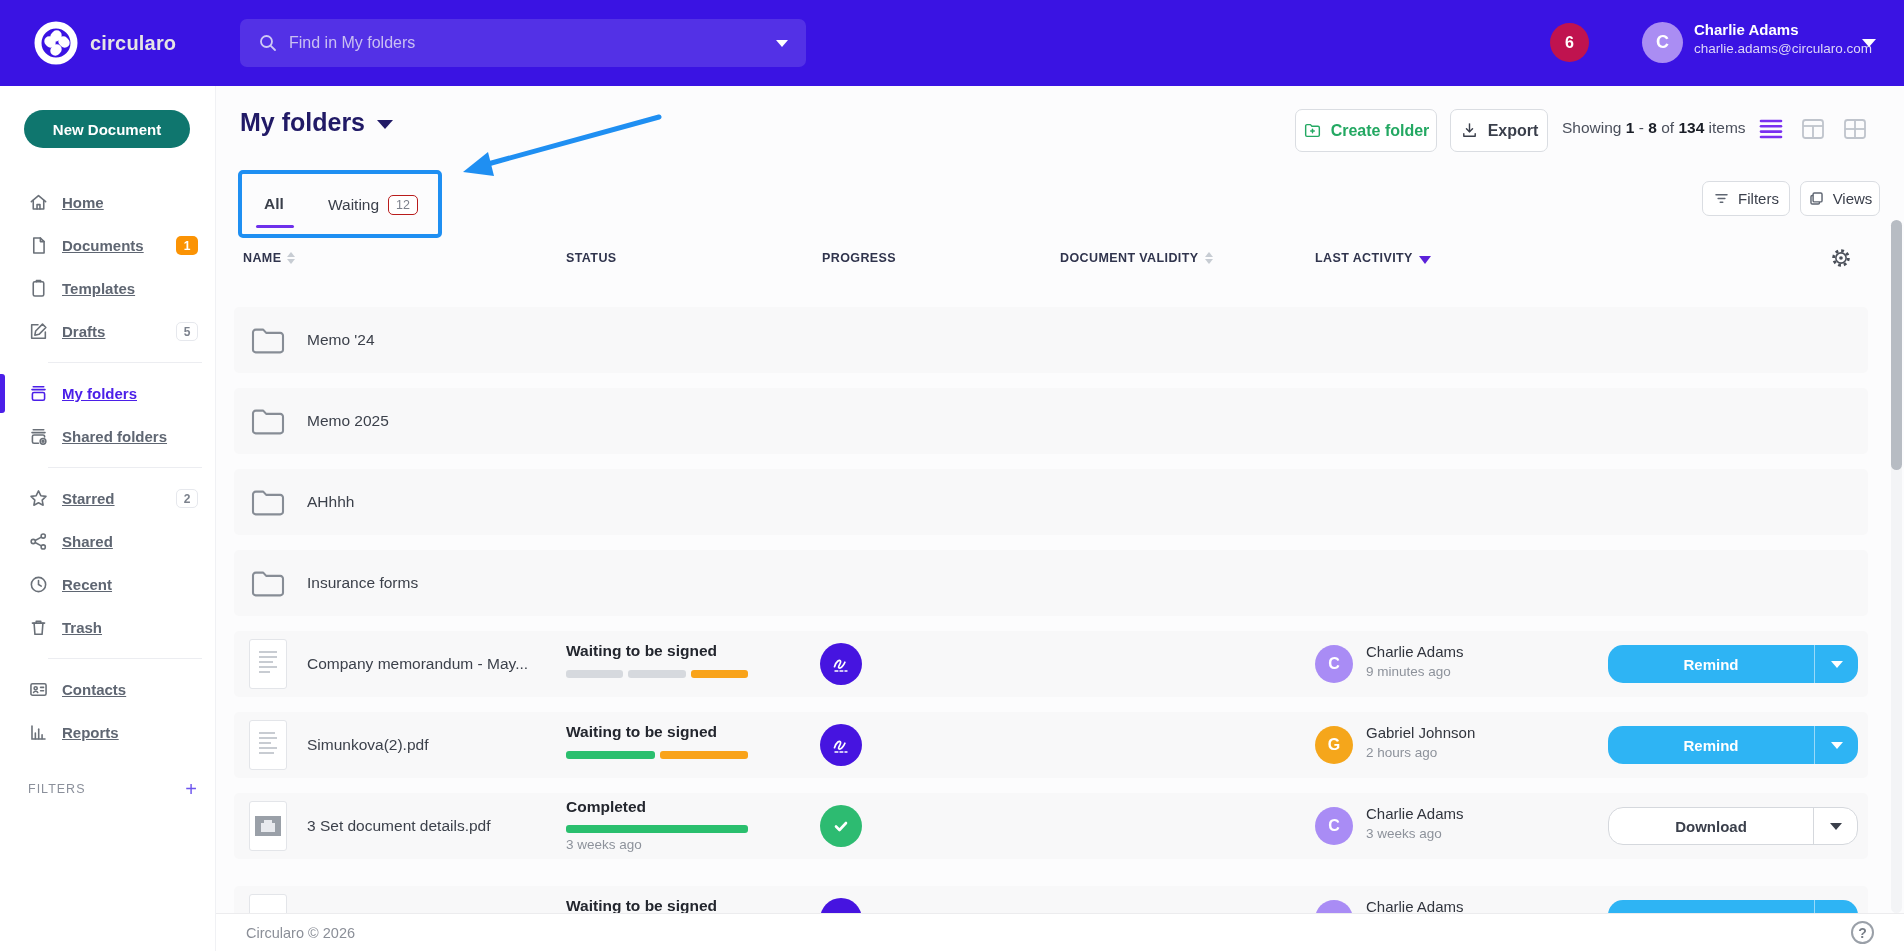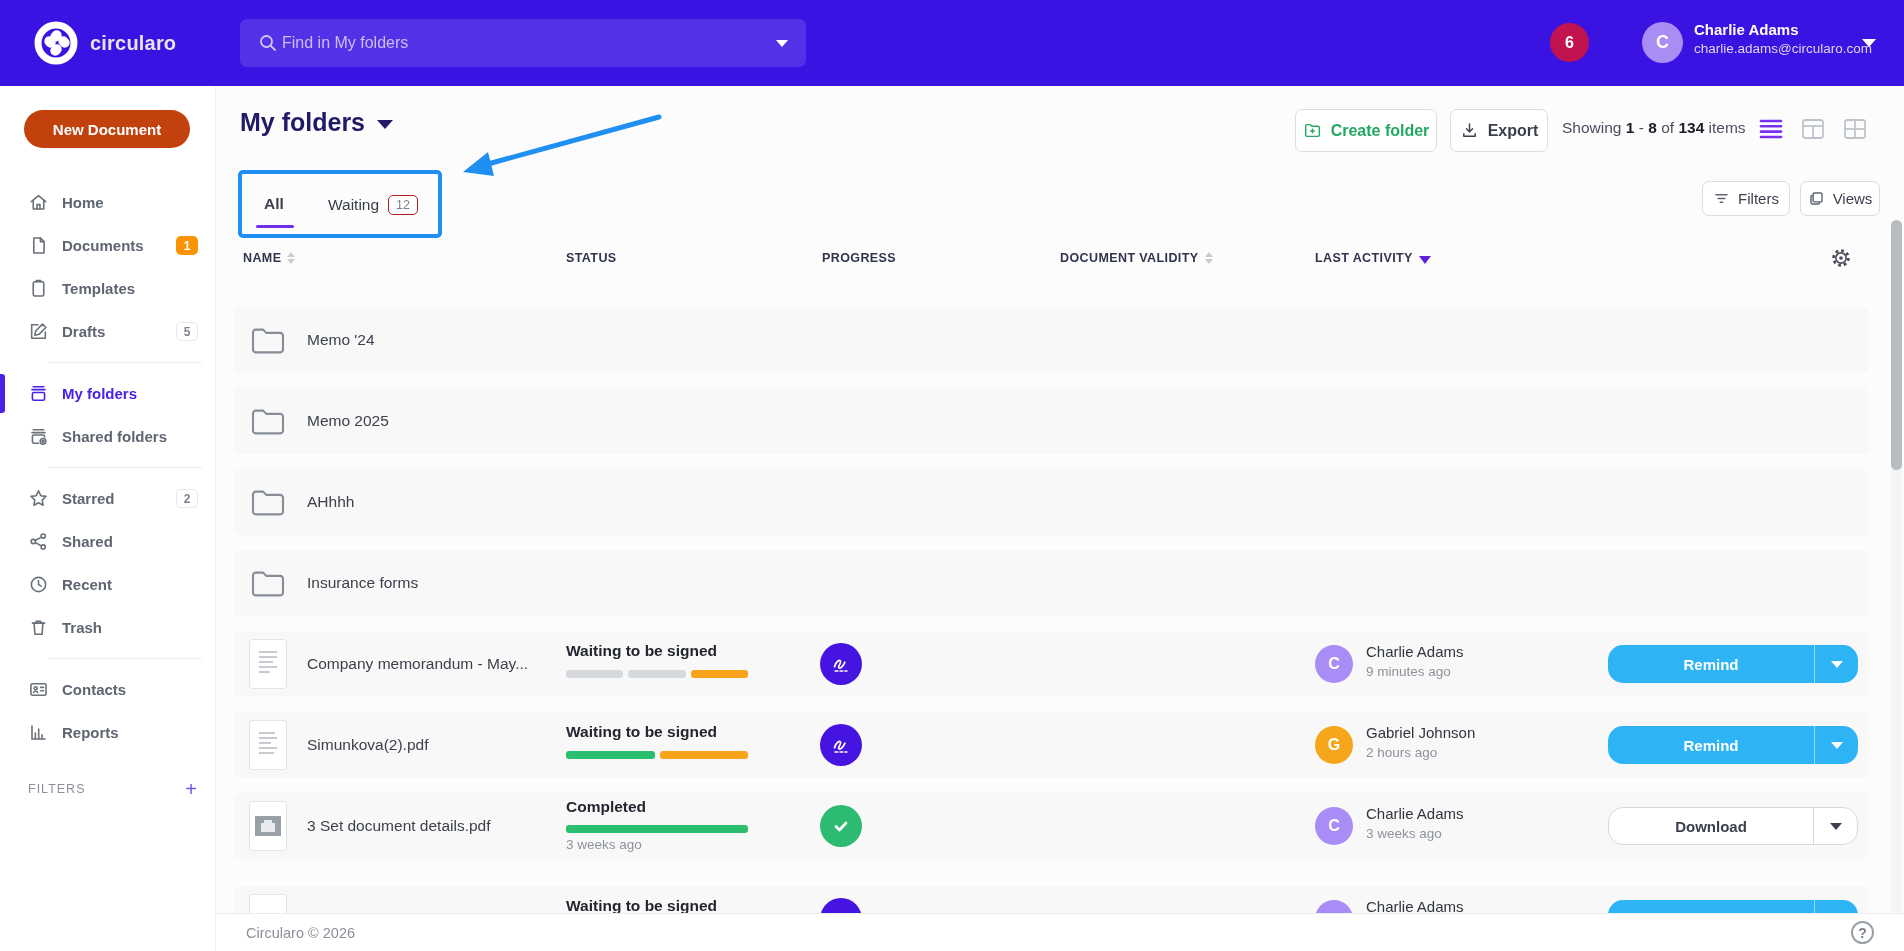--- a/index.html
+++ b/index.html
@@ -4,36 +4,36 @@
 <style>
   * { box-sizing: border-box; margin: 0; padding: 0; }
   body { background:#e9e9ee; font-family:"Liberation Sans", sans-serif; }
   .app { position:relative; width:1904px; height:951px; background:#fff; overflow:hidden; }
 
   
   .topbar { position:absolute; left:0; top:0; width:1904px; height:86px; background:#3a13e3; z-index:20; }
   .logo-wrap { position:absolute; left:34px; top:21px; display:flex; align-items:center; gap:12px; }
   .brand { color:#e5e5e5; font-size:20px; font-weight:bold; letter-spacing:0.2px; }
   .searchbox { position:absolute; left:240px; top:19px; width:566px; height:48px; background:rgba(255,255,255,0.13); border-radius:7px; display:flex; align-items:center; padding:0 18px; }
-  .searchbox input { flex:1; background:transparent; border:none; outline:none; color:#bef264; font-size:16px; margin-left:4px; font-family:"Liberation Sans",sans-serif; }
+  .searchbox input { flex:1; background:transparent; border:none; outline:none; color:#bef264; font-size:16px; margin-left:11px; font-family:"Liberation Sans",sans-serif; }
   .searchbox input::placeholder { color:#c9bff2; }
   .search-caret { width:0;height:0;border-left:6px solid transparent;border-right:6px solid transparent;border-top:7px solid #fff; cursor:pointer; }
   .notif { position:absolute; left:1550px; top:23px; width:39px; height:39px; border-radius:50%; background:#c0134f; color:#fff; font-size:16px; font-weight:bold; display:flex; align-items:center; justify-content:center; cursor:pointer; }
   .tb-avatar { position:absolute; left:1642px; top:22px; width:41px; height:41px; border-radius:50%; background:#aa8df3; color:#fff; font-size:18px; font-weight:bold; display:flex; align-items:center; justify-content:center; cursor:pointer; }
   .tb-user { position:absolute; left:1694px; top:21px; color:#fff; }
   .tb-user .uname { font-size:15px; font-weight:bold; margin-bottom:3px; }
   .tb-user .uemail { font-size:13.5px; color:#ddd6f8; }
   .tb-caret { position:absolute; left:1862px; top:39px; width:0;height:0;border-left:7px solid transparent;border-right:7px solid transparent;border-top:8px solid #fff; cursor:pointer; }
 
   
   .sidebar { position:absolute; left:0; top:86px; width:216px; height:865px; background:#fff; border-right:1px solid #f0f1f4; z-index:10; }
-  .new-doc { position:absolute; left:24px; top:24px; width:166px; height:38px; background:#c2410c; border:none; border-radius:19px; color:#fff; font-size:15px; font-weight:bold; cursor:pointer; font-family:"Liberation Sans",sans-serif; }
+  .new-doc { position:absolute; left:24px; top:24px; width:166px; height:38px; background:#0f766e; border:none; border-radius:19px; color:#fff; font-size:15px; font-weight:bold; cursor:pointer; font-family:"Liberation Sans",sans-serif; }
   .nav { position:absolute; left:0; top:95px; width:216px; }
   .nav-item { position:relative; height:43px; display:flex; align-items:center; padding-left:28px; gap:13px; color:#5f6672; font-size:15px; font-weight:600; cursor:pointer; }
-  .nav-item .nlabel { color:#5f6672; }
+  .nav-item .nlabel { color:#5f6672;text-decoration:underline; }
   .nav-item.active .nlabel { color:#4b1fe8; }
   .nav-item.active::before { content:""; position:absolute; left:0; top:2px; bottom:2px; width:5px; background:#4b1fe8; border-radius:0 3px 3px 0; }
   .nav-item svg { flex:0 0 auto; }
   .nav-divider { height:1px; background:#ecedf1; margin:9px 14px 9px 48px; }
   .nbadge { position:absolute; right:18px; top:12px; min-width:22px; height:19px; padding:0 5px; border-radius:5px; font-size:12px; display:flex; align-items:center; justify-content:center; }
   .nbadge.orange { background:#fb9304; color:#fff; font-weight:bold; }
   .nbadge.light { background:#fff; border:1px solid #e6e8ed; color:#7c828d; }
   .filters-row { position:absolute; left:28px; right:18px; top:688px; height:30px; display:flex; align-items:center; justify-content:space-between; }
   .filters-label { font-size:12.5px; letter-spacing:1px; color:#8b909b; }
   .add-filter { color:#6d55ee; font-size:20px; line-height:1; cursor:pointer; background:none; border:none; font-family:"Liberation Sans",sans-serif; }

